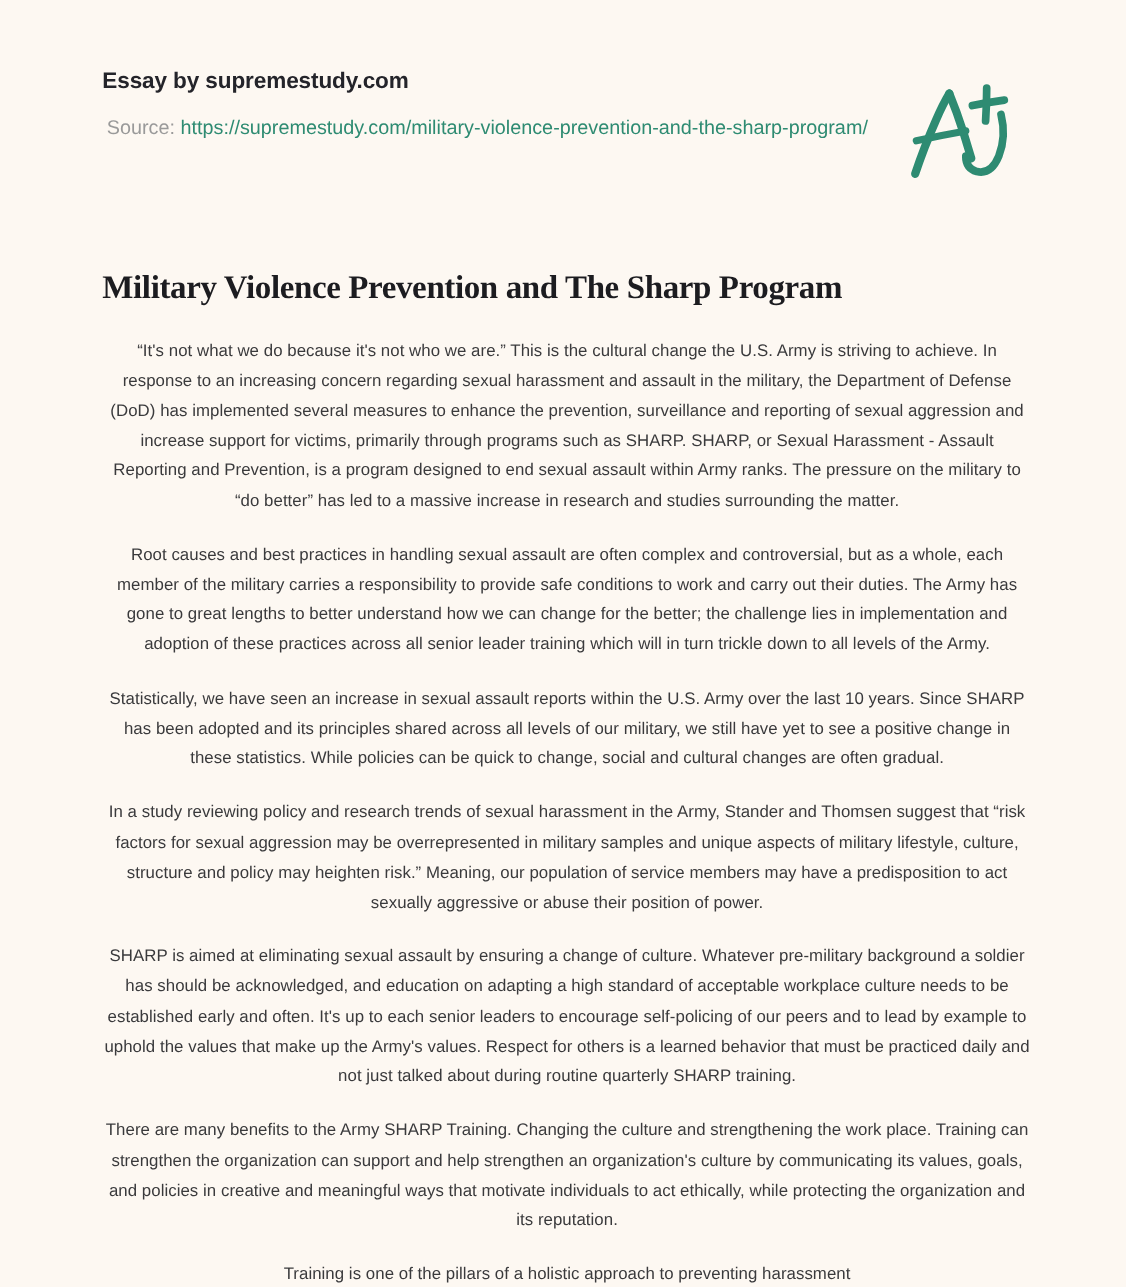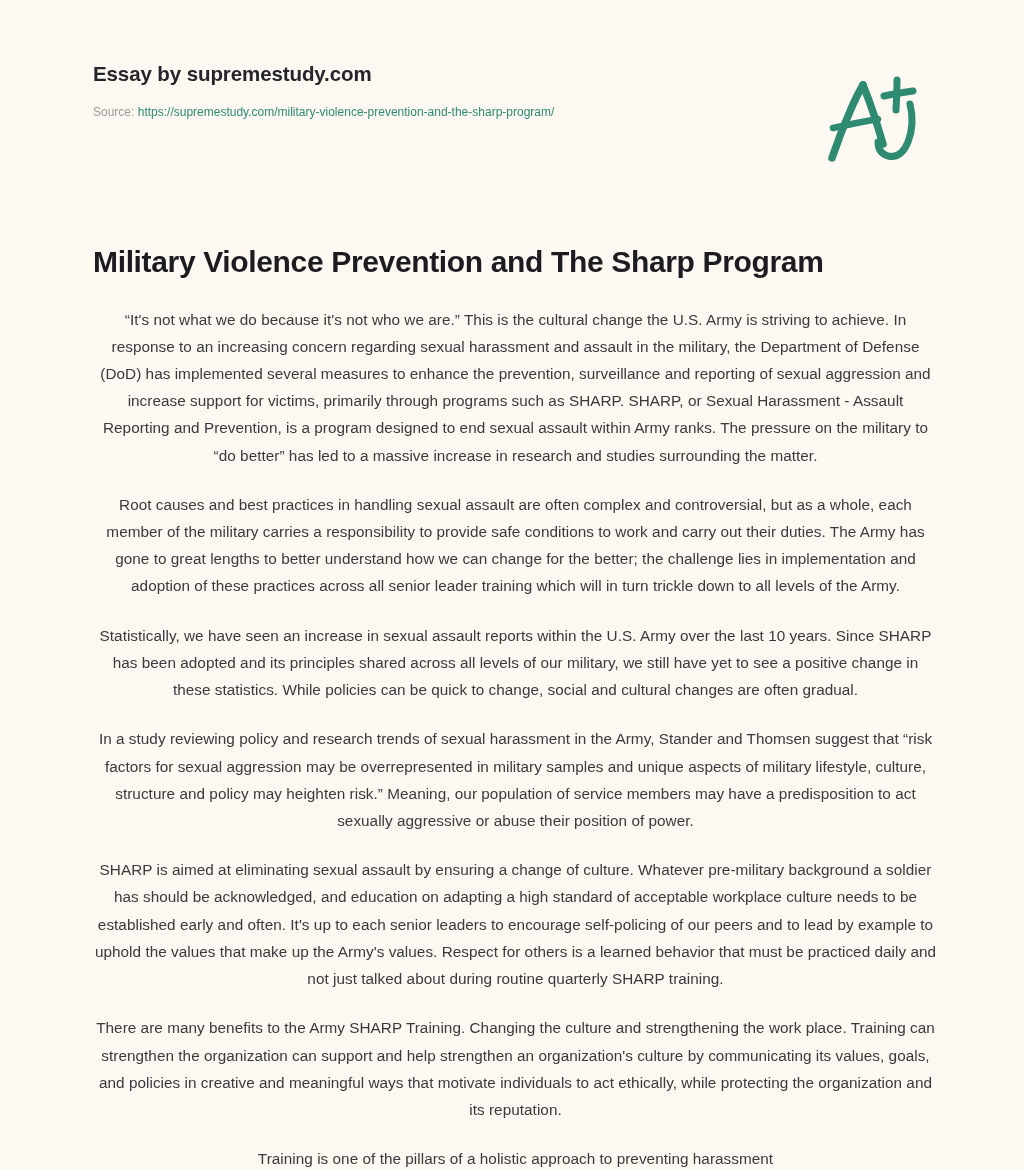--- a/index.html
+++ b/index.html
@@ -44,23 +44,24 @@
     font-weight: bold;
     color: #24242a;
     letter-spacing: -0.1px;
     line-height: 1.2;
     margin: 0;
   }
 
   .source-line {
     margin: 0;
     padding-top: 18px;
-    font-size: 12px;
+    font-size: 18px;
     line-height: 1.3;
     white-space: nowrap;
+    text-align: center;
   }
 
   .source-label {
     color: #9a9a9a;
   }
 
   .source-url {
     color: #2e8b72;
     text-decoration: none;
   }
@@ -87,20 +88,21 @@
     width: 845px;
   }
 
   .article-title {
     margin: 0;
     font-size: 30px;
     font-weight: bold;
     color: #1c1c20;
     line-height: 1.25;
     letter-spacing: -0.35px;
+    font-family: Liberation Serif, serif;
   }
 
   .article-body {
     margin-top: 25px;
   }
 
   .article-body p {
     margin: 0 0 22px 0;
     font-size: 15.3px;
     line-height: 1.78;

